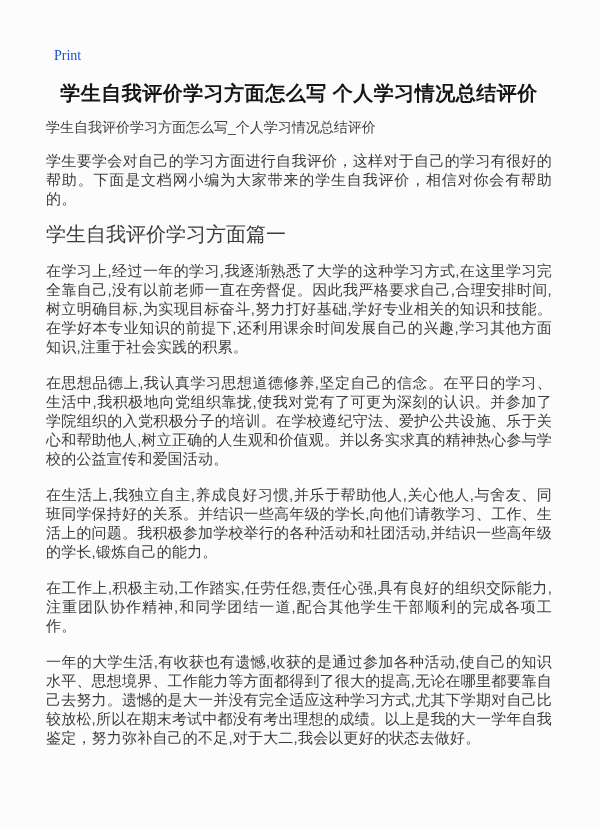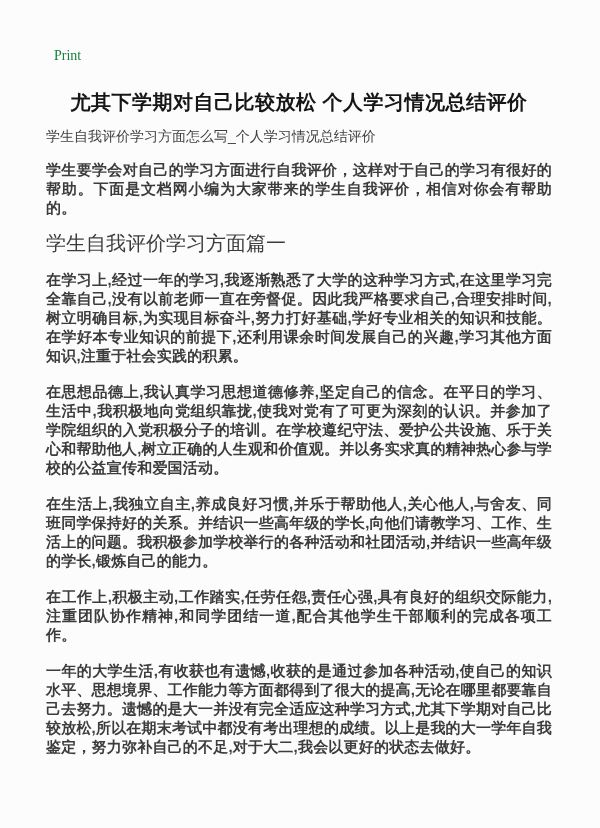--- a/index.html
+++ b/index.html
@@ -16,23 +16,23 @@
     box-sizing: border-box;
     padding: 46px 48px 0 46px;
     font-family: "Liberation Sans", sans-serif;
     color: #3c3c3c;
     overflow: hidden;
   }
   .print-link {
     display: inline-block;
     font-family: "Liberation Serif", serif;
     font-size: 14px;
-    color: #15803d;
+    color: #1d4ed8;
     text-decoration: none;
-    margin: 0 0 26px 8px;
+    margin: 0 0 17px 8px;
     cursor: pointer;
   }
   h1.article-title {
     margin: 0 0 13px 0;
     font-size: 20px;
     line-height: 24px;
     font-weight: bold;
     color: #161616;
     letter-spacing: 0.5px;
     text-align: center;
@@ -44,38 +44,37 @@
     color: #3f3f3f;
     margin: 0 0 15px 0;
   }
   p.body-par {
     font-size: 15px;
     line-height: 19px;
     margin: 0 0 17px 0;
     color: #3c3c3c;
     text-align: justify;
     letter-spacing: 0.2px;
-    font-weight: bold;
   }
   h2.section-heading {
     font-size: 20px;
     line-height: 19px;
     font-weight: normal;
     color: #3c3c3c;
     margin: 0 0 17px 0;
   }
 </style>
 </head>
 <body>
 
 <div class="page">
 
   <a class="print-link">Print</a>
 
-  <h1 class="article-title">尤其下学期对自己比较放松 个人学习情况总结评价</h1>
+  <h1 class="article-title">学生自我评价学习方面怎么写 个人学习情况总结评价</h1>
 
   <div class="article-subtitle">学生自我评价学习方面怎么写_个人学习情况总结评价</div>
 
   <p class="body-par">学生要学会对自己的学习方面进行自我评价，这样对于自己的学习有很好的帮助。下面是文档网小编为大家带来的学生自我评价，相信对你会有帮助的。</p>
 
   <h2 class="section-heading">学生自我评价学习方面篇一</h2>
 
   <div class="article-body">
       <p class="body-par">在学习上,经过一年的学习,我逐渐熟悉了大学的这种学习方式,在这里学习完全靠自己,没有以前老师一直在旁督促。因此我严格要求自己,合理安排时间,树立明确目标,为实现目标奋斗,努力打好基础,学好专业相关的知识和技能。在学好本专业知识的前提下,还利用课余时间发展自己的兴趣,学习其他方面知识,注重于社会实践的积累。</p>
       <p class="body-par">在思想品德上,我认真学习思想道德修养,坚定自己的信念。在平日的学习、生活中,我积极地向党组织靠拢,使我对党有了可更为深刻的认识。并参加了学院组织的入党积极分子的培训。在学校遵纪守法、爱护公共设施、乐于关心和帮助他人,树立正确的人生观和价值观。并以务实求真的精神热心参与学校的公益宣传和爱国活动。</p>

